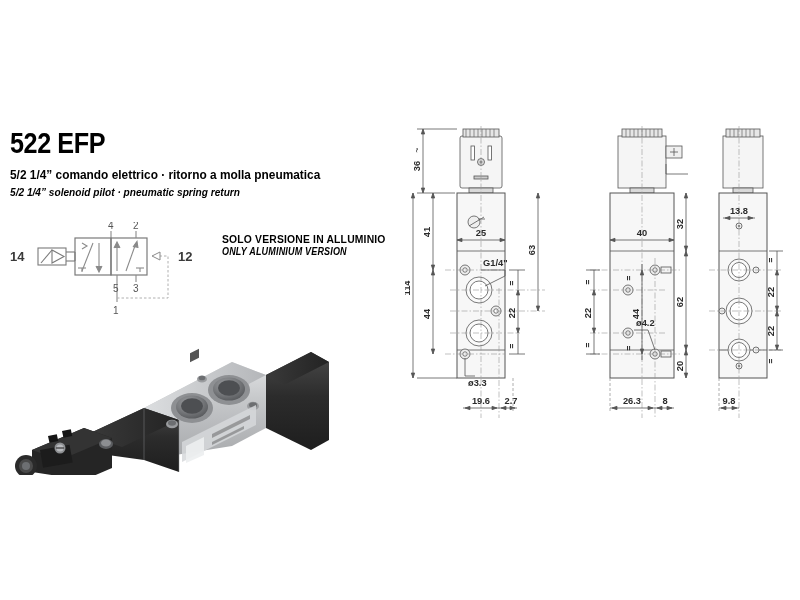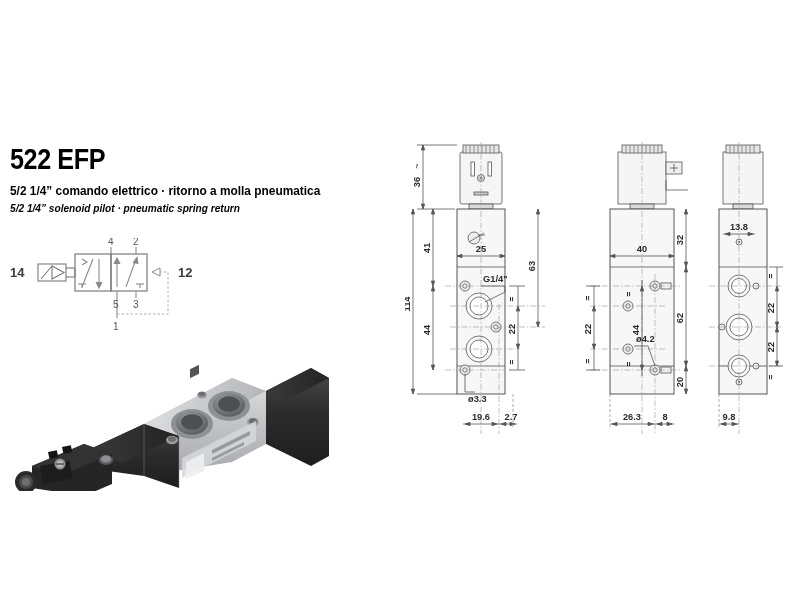--- a/index.html
+++ b/index.html
@@ -2,21 +2,21 @@
 <html><head>
 <meta charset="utf-8">
 <title>522 EFP</title>
 <style>
   html,body{margin:0;padding:0;}
   body{
     width:800px;height:600px;background:#ffffff;
     font-family:"Liberation Sans",sans-serif;
     color:#000;overflow:hidden;position:relative;
   }
-  .page{position:absolute;inset:0;margin-top:16px;}
+  .page{position:absolute;inset:0;}
 
   
   .title-block{position:absolute;left:10px;top:128px;width:400px;}
   .model-title{
     font-size:30px;font-weight:bold;letter-spacing:-0.5px;
     line-height:1;margin:0 0 9px 0;
     font-family:"Liberation Sans",sans-serif;
     transform:scaleX(0.84);transform-origin:left center;
   }
   .subtitle-it{
@@ -122,20 +122,24 @@
       <text class="port-num" x="10" y="39">14</text>
       <text class="port-num" x="178" y="39">12</text>
       <text class="port-small" x="108" y="7">4</text>
       <text class="port-small" x="133" y="7">2</text>
       <text class="port-small" x="113" y="70">5</text>
       <text class="port-small" x="133" y="70">3</text>
       <text class="port-small" x="113" y="92">1</text>
     </svg>
   </div>
 
+  <div class="alu-note">
+    <div class="alu-it">SOLO VERSIONE IN ALLUMINIO</div>
+    <div class="alu-en">ONLY ALUMINIUM VERSION</div>
+  </div>
 
   <div class="photo-wrap">
     <svg width="330" height="175" viewBox="0 0 330 175">
       <defs>
         <linearGradient id="gDark" x1="0" y1="0" x2="0" y2="1">
           <stop offset="0%" stop-color="#4a4a4a"></stop>
           <stop offset="45%" stop-color="#2c2c2c"></stop>
           <stop offset="100%" stop-color="#1e1e1e"></stop>
         </linearGradient>
         <linearGradient id="gDarkTop" x1="0" y1="0" x2="1" y2="0">

